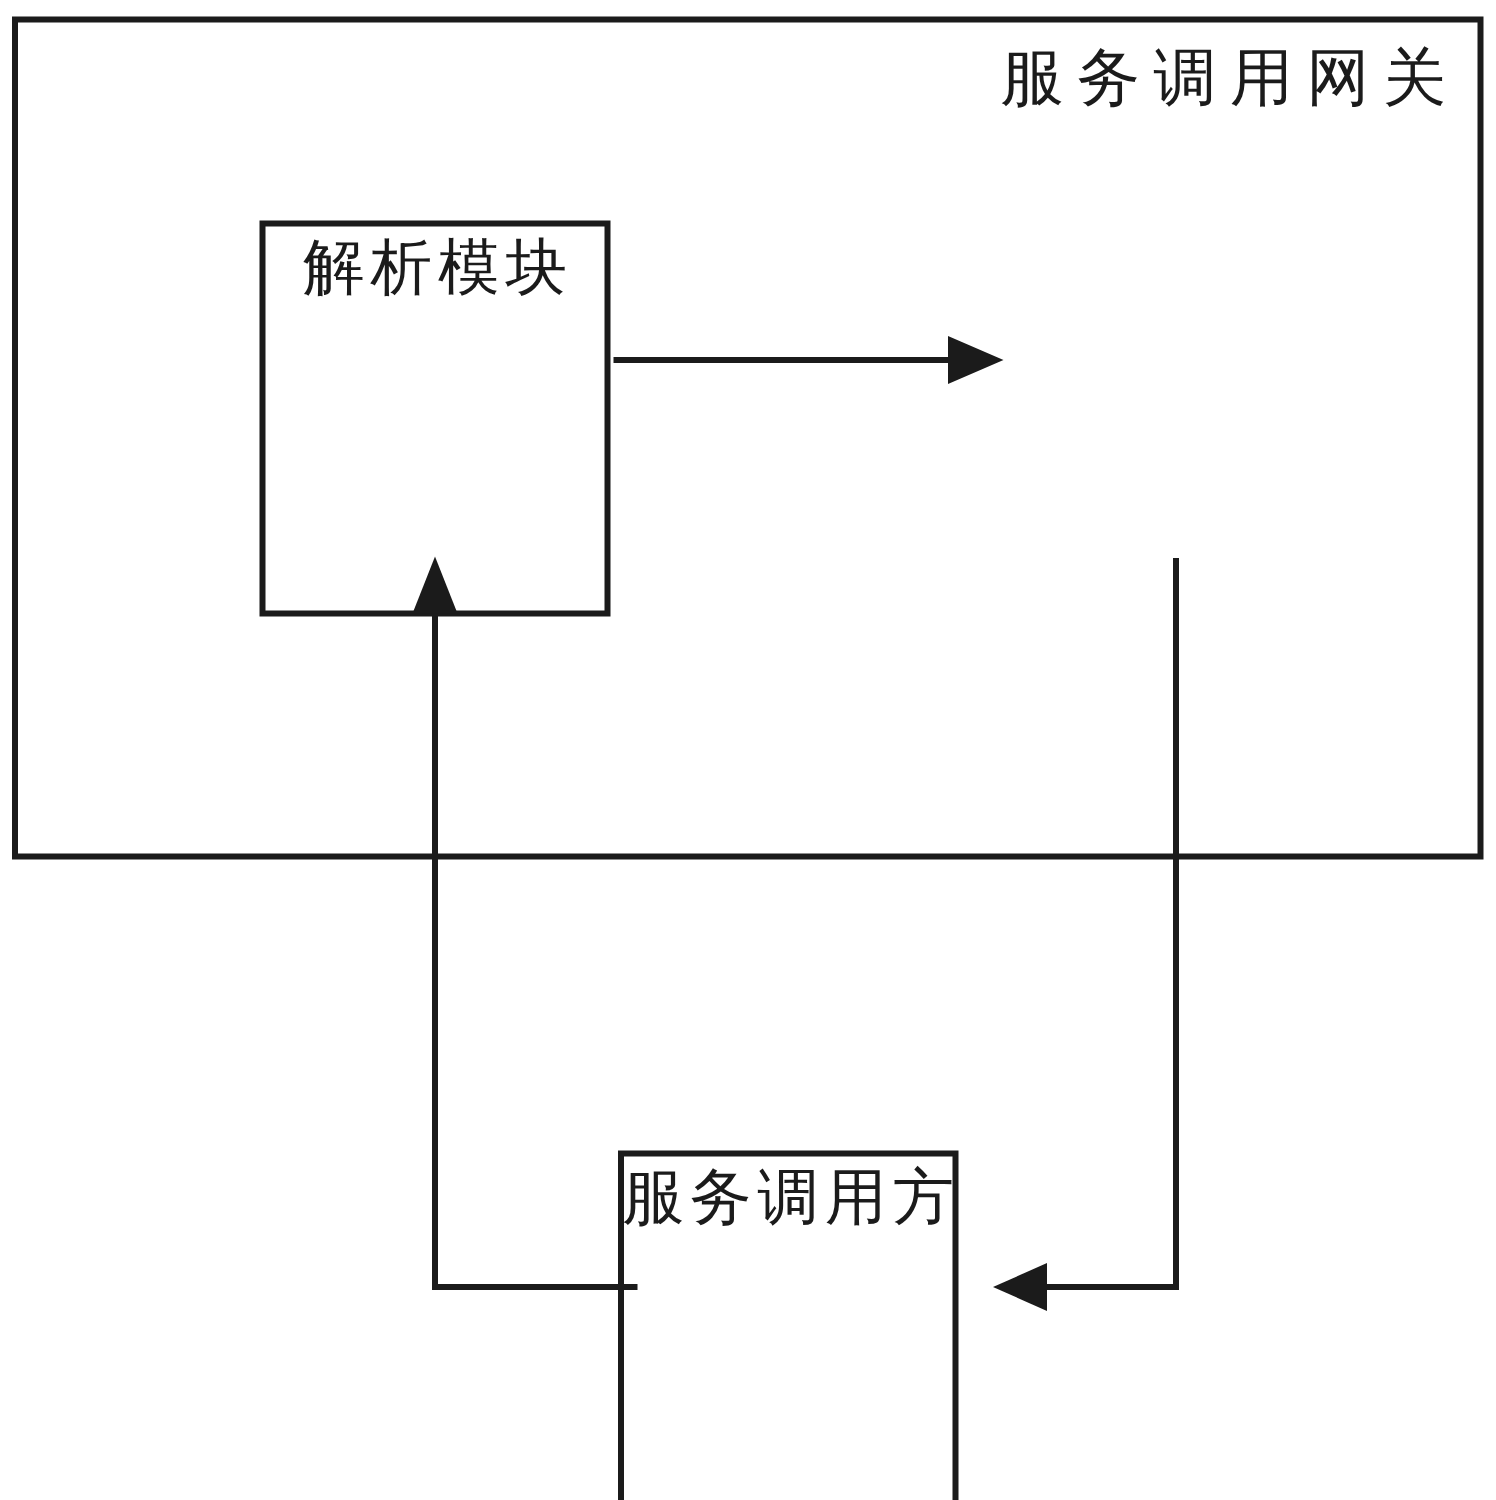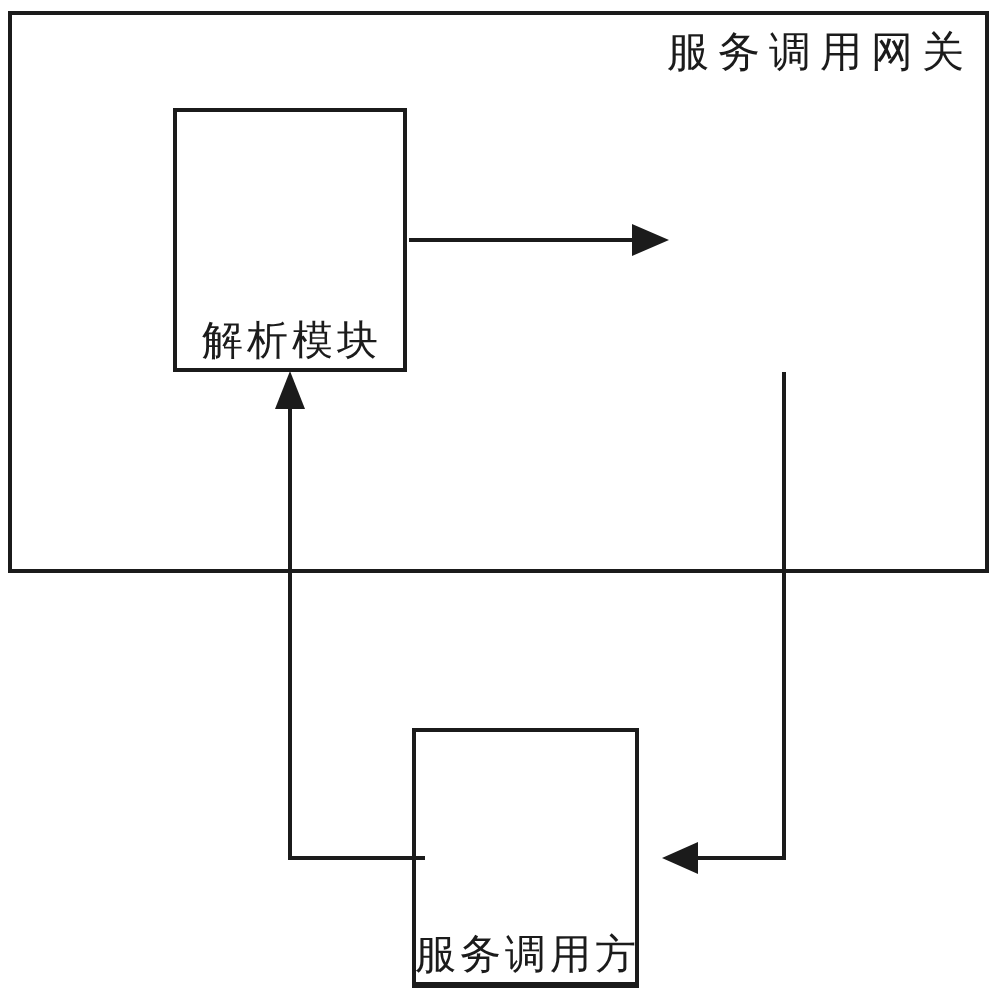--- a/index.html
+++ b/index.html
@@ -40,23 +40,24 @@
     white-space: nowrap;
     line-height: 1.1;
     color: var(--line);
   }
   .node {
     position: absolute;
     border: 4px solid var(--line);
     box-sizing: border-box;
     background: var(--bg);
     display: flex;
-    align-items: flex-end;
+    align-items: flex-start;
     justify-content: center;
     z-index: 1;
+    margin-top: 39px;
   }
   .node-parse {
     left: 173px;
     top: 108px;
     width: 234px;
     height: 264px;
   }
   .node-call {
     left: 669px;
     top: 108px;

